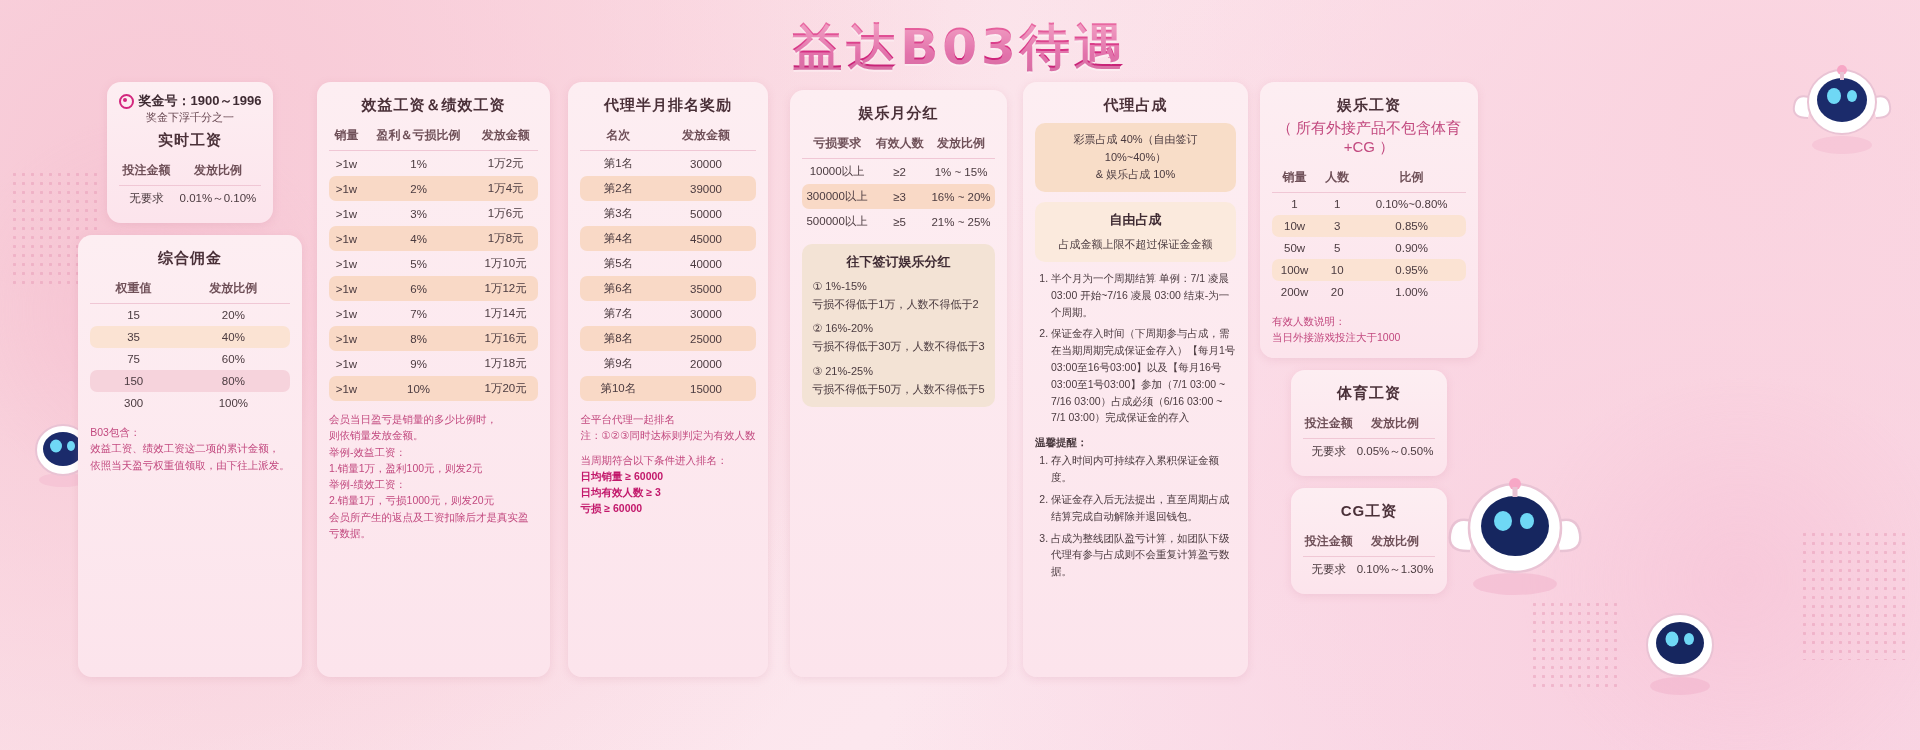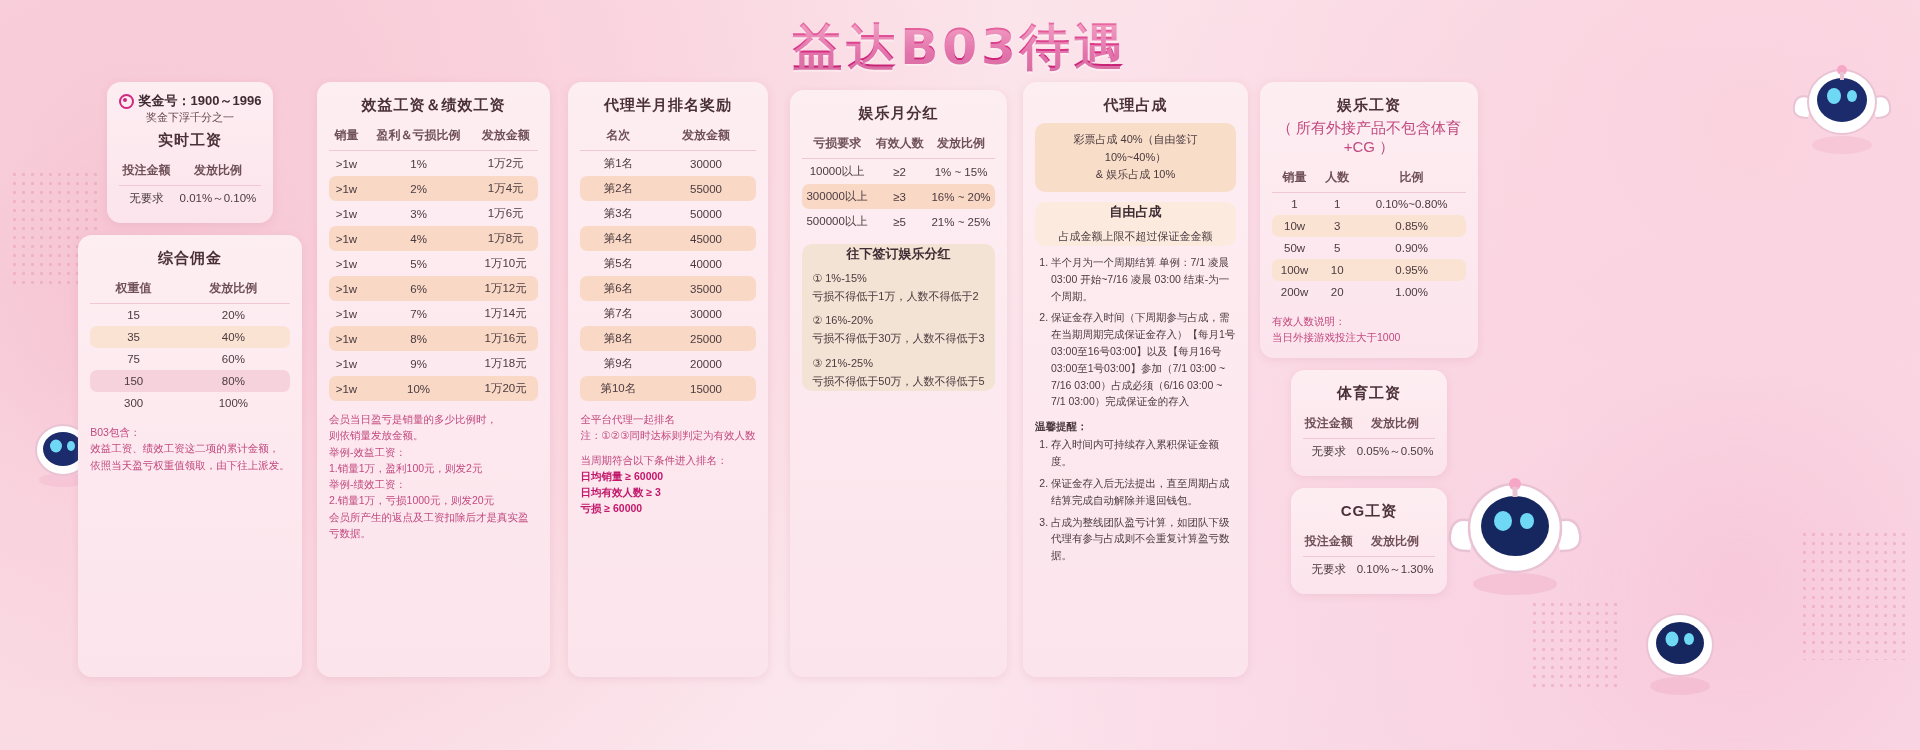--- a/index.html
+++ b/index.html
@@ -76,21 +76,21 @@
 
   .note{font-size:10.5px;line-height:1.55;color:#c2497f;margin-top:10px;}
   .note.dark{color:#4a3a3f;}
   .note .hl{color:#c2186b;font-weight:bold;}
 
   .pill{
     background:#f8ddc8;border-radius:10px;padding:8px 10px;
     font-size:11px;line-height:1.6;color:#4a3a3f;text-align:center;
   }
   .softbox{
-    background:#fbeadd;border-radius:10px;padding:1px 10px;margin-top:10px;
+    background:#fbeadd;border-radius:10px;padding:9px 10px;margin-top:10px;
   }
   .softbox .bt{text-align:center;font-size:13px;font-weight:bold;color:#3f2b33;margin-bottom:6px;}
   .softbox .line{font-size:11px;line-height:1.65;color:#4a3a3f;}
 
   ol.ord{margin:8px 0 0;padding-left:16px;font-size:10.5px;line-height:1.6;color:#4a3a3f;}
   ol.ord li{margin-bottom:5px;}
 
   .dot-head{display:flex;align-items:center;justify-content:center;gap:5px;font-size:13px;font-weight:bold;color:#3f2b33;}
   .dot-head .ic{display:inline-block;width:11px;height:11px;border-radius:50%;border:2px solid #d3277e;position:relative;}
   .dot-head .ic:after{content:"";position:absolute;left:2.5px;top:2.5px;width:4px;height:4px;border-radius:50%;background:#d3277e;}
@@ -296,21 +296,21 @@
             <tr>
           <th>名次</th>
           <th>发放金额</th>
         </tr>
         <tr>
           <td>第1名</td>
           <td>30000</td>
         </tr>
         <tr class="alt">
           <td>第2名</td>
-          <td>55000</td>
+          <td>39000</td>
         </tr>
         <tr>
           <td>第3名</td>
           <td>50000</td>
         </tr>
         <tr class="alt">
           <td>第4名</td>
           <td>45000</td>
         </tr>
         <tr>

